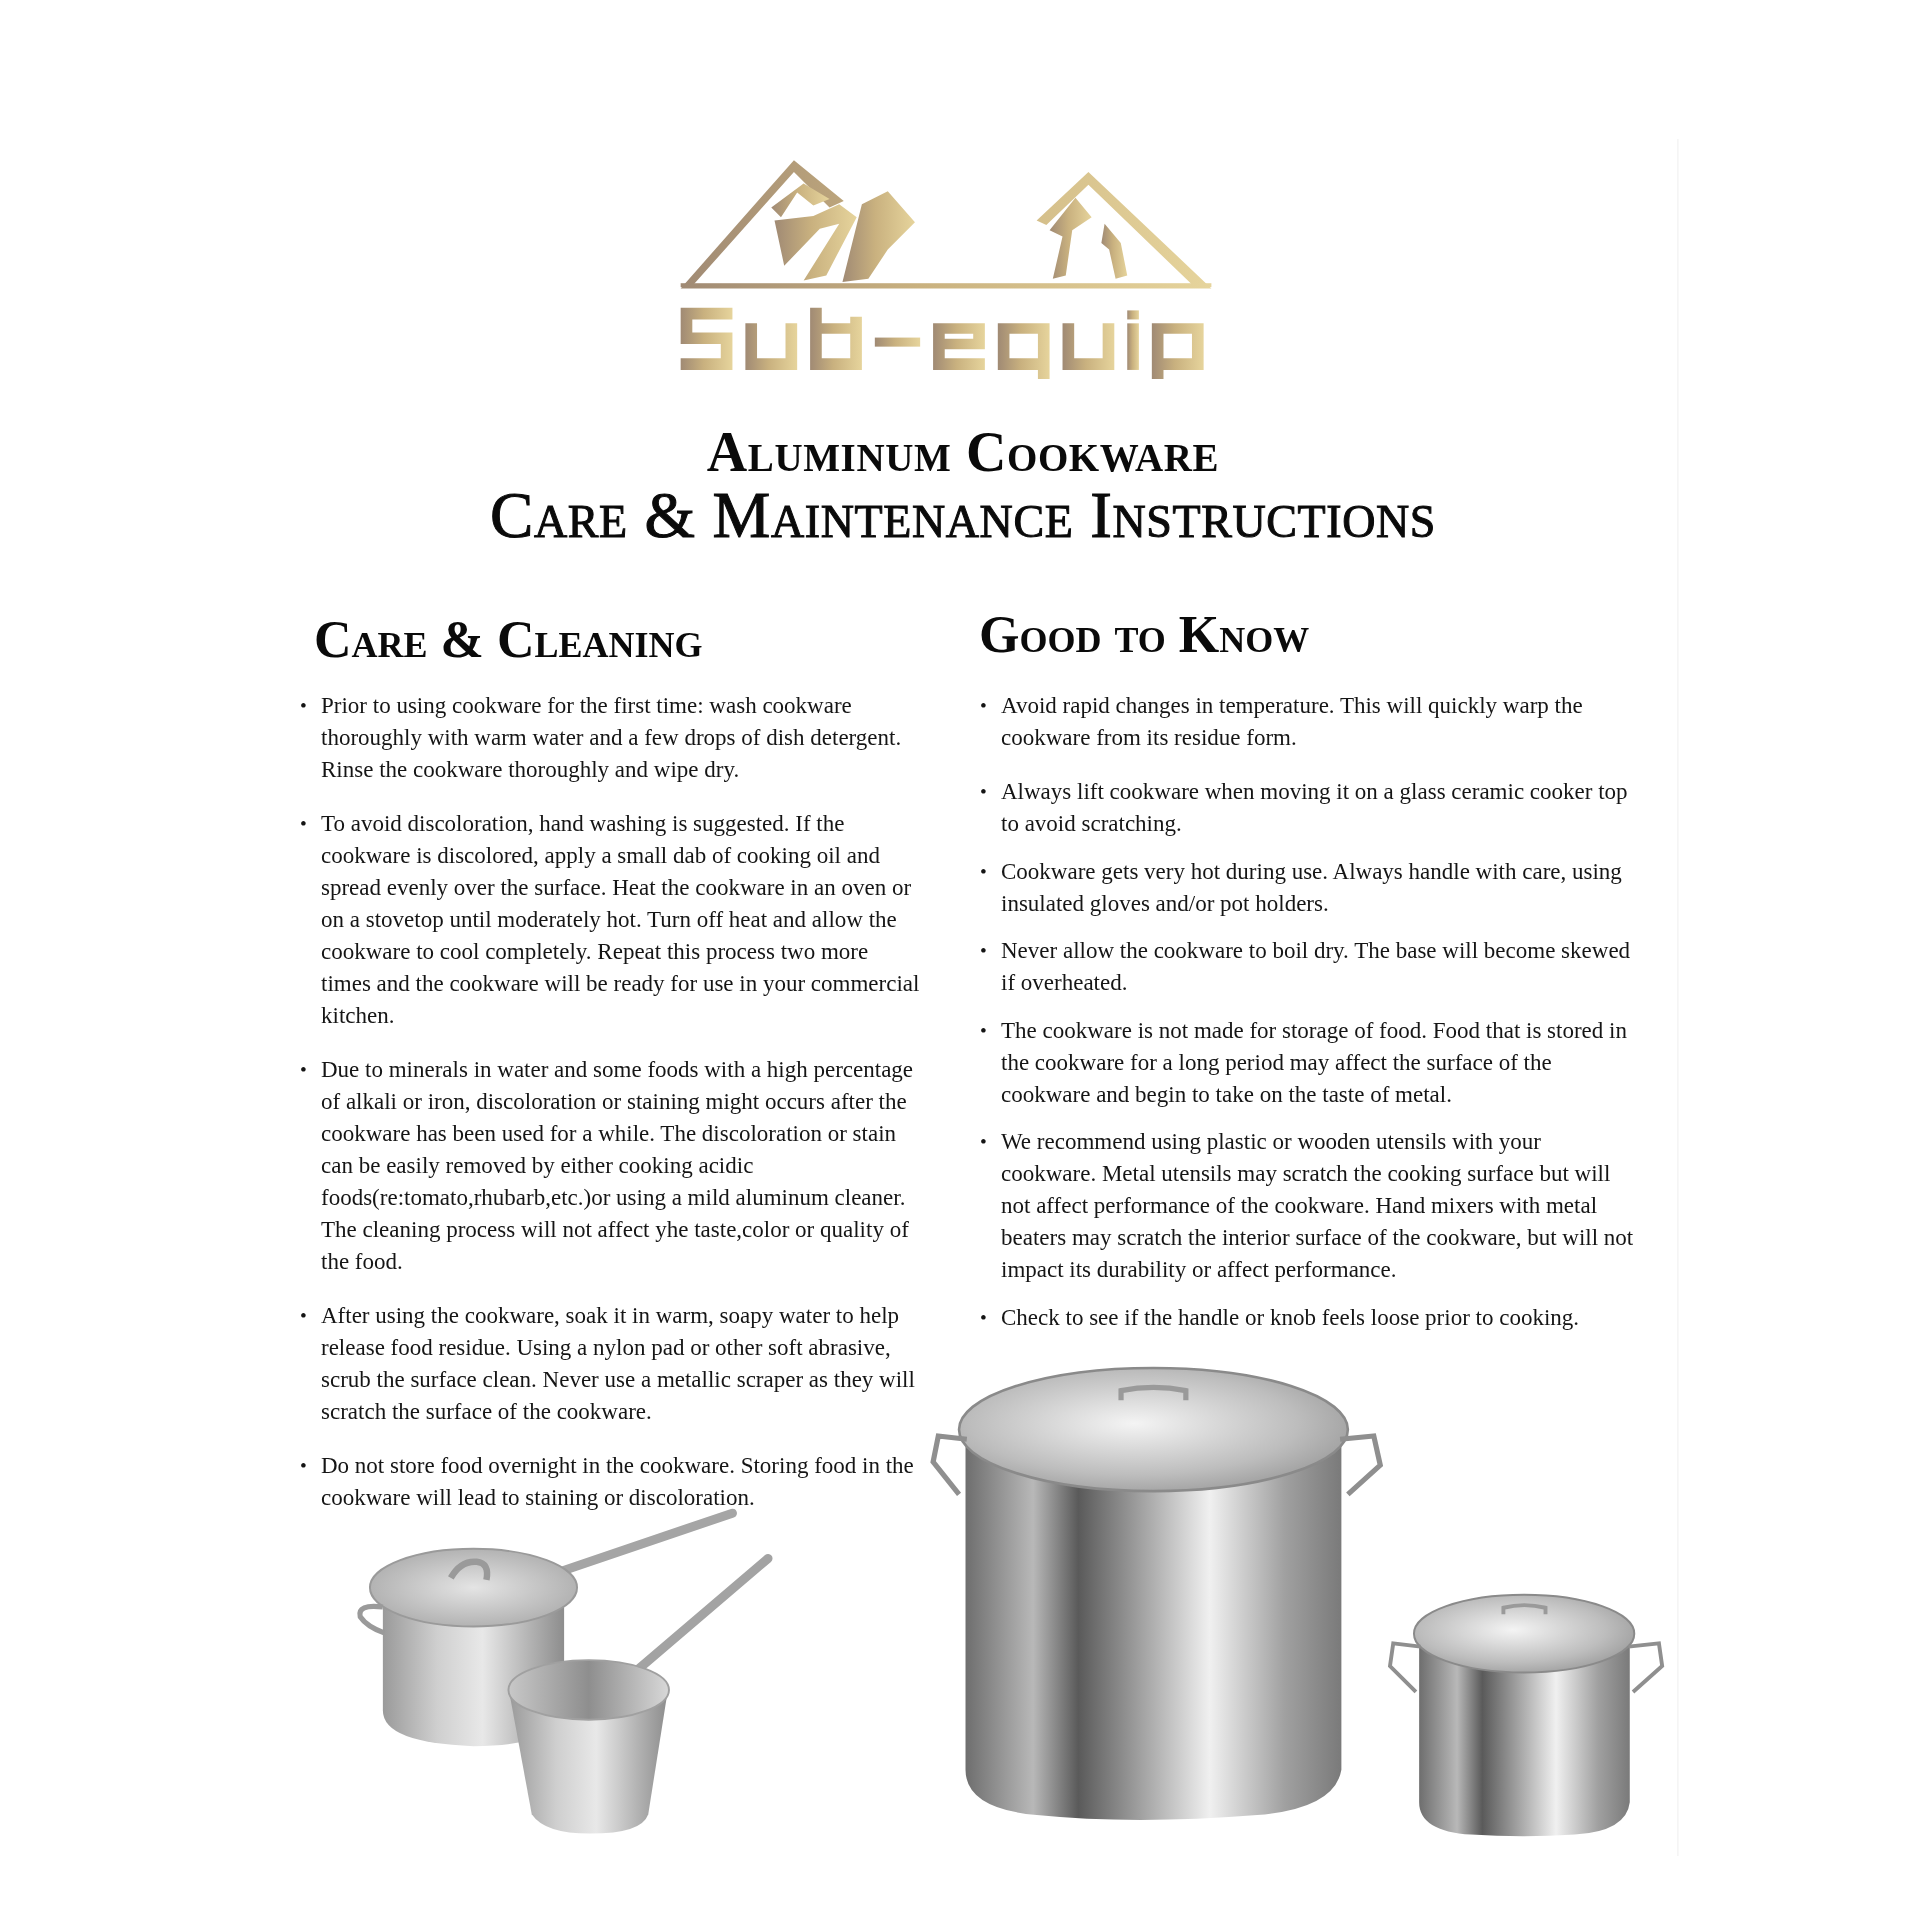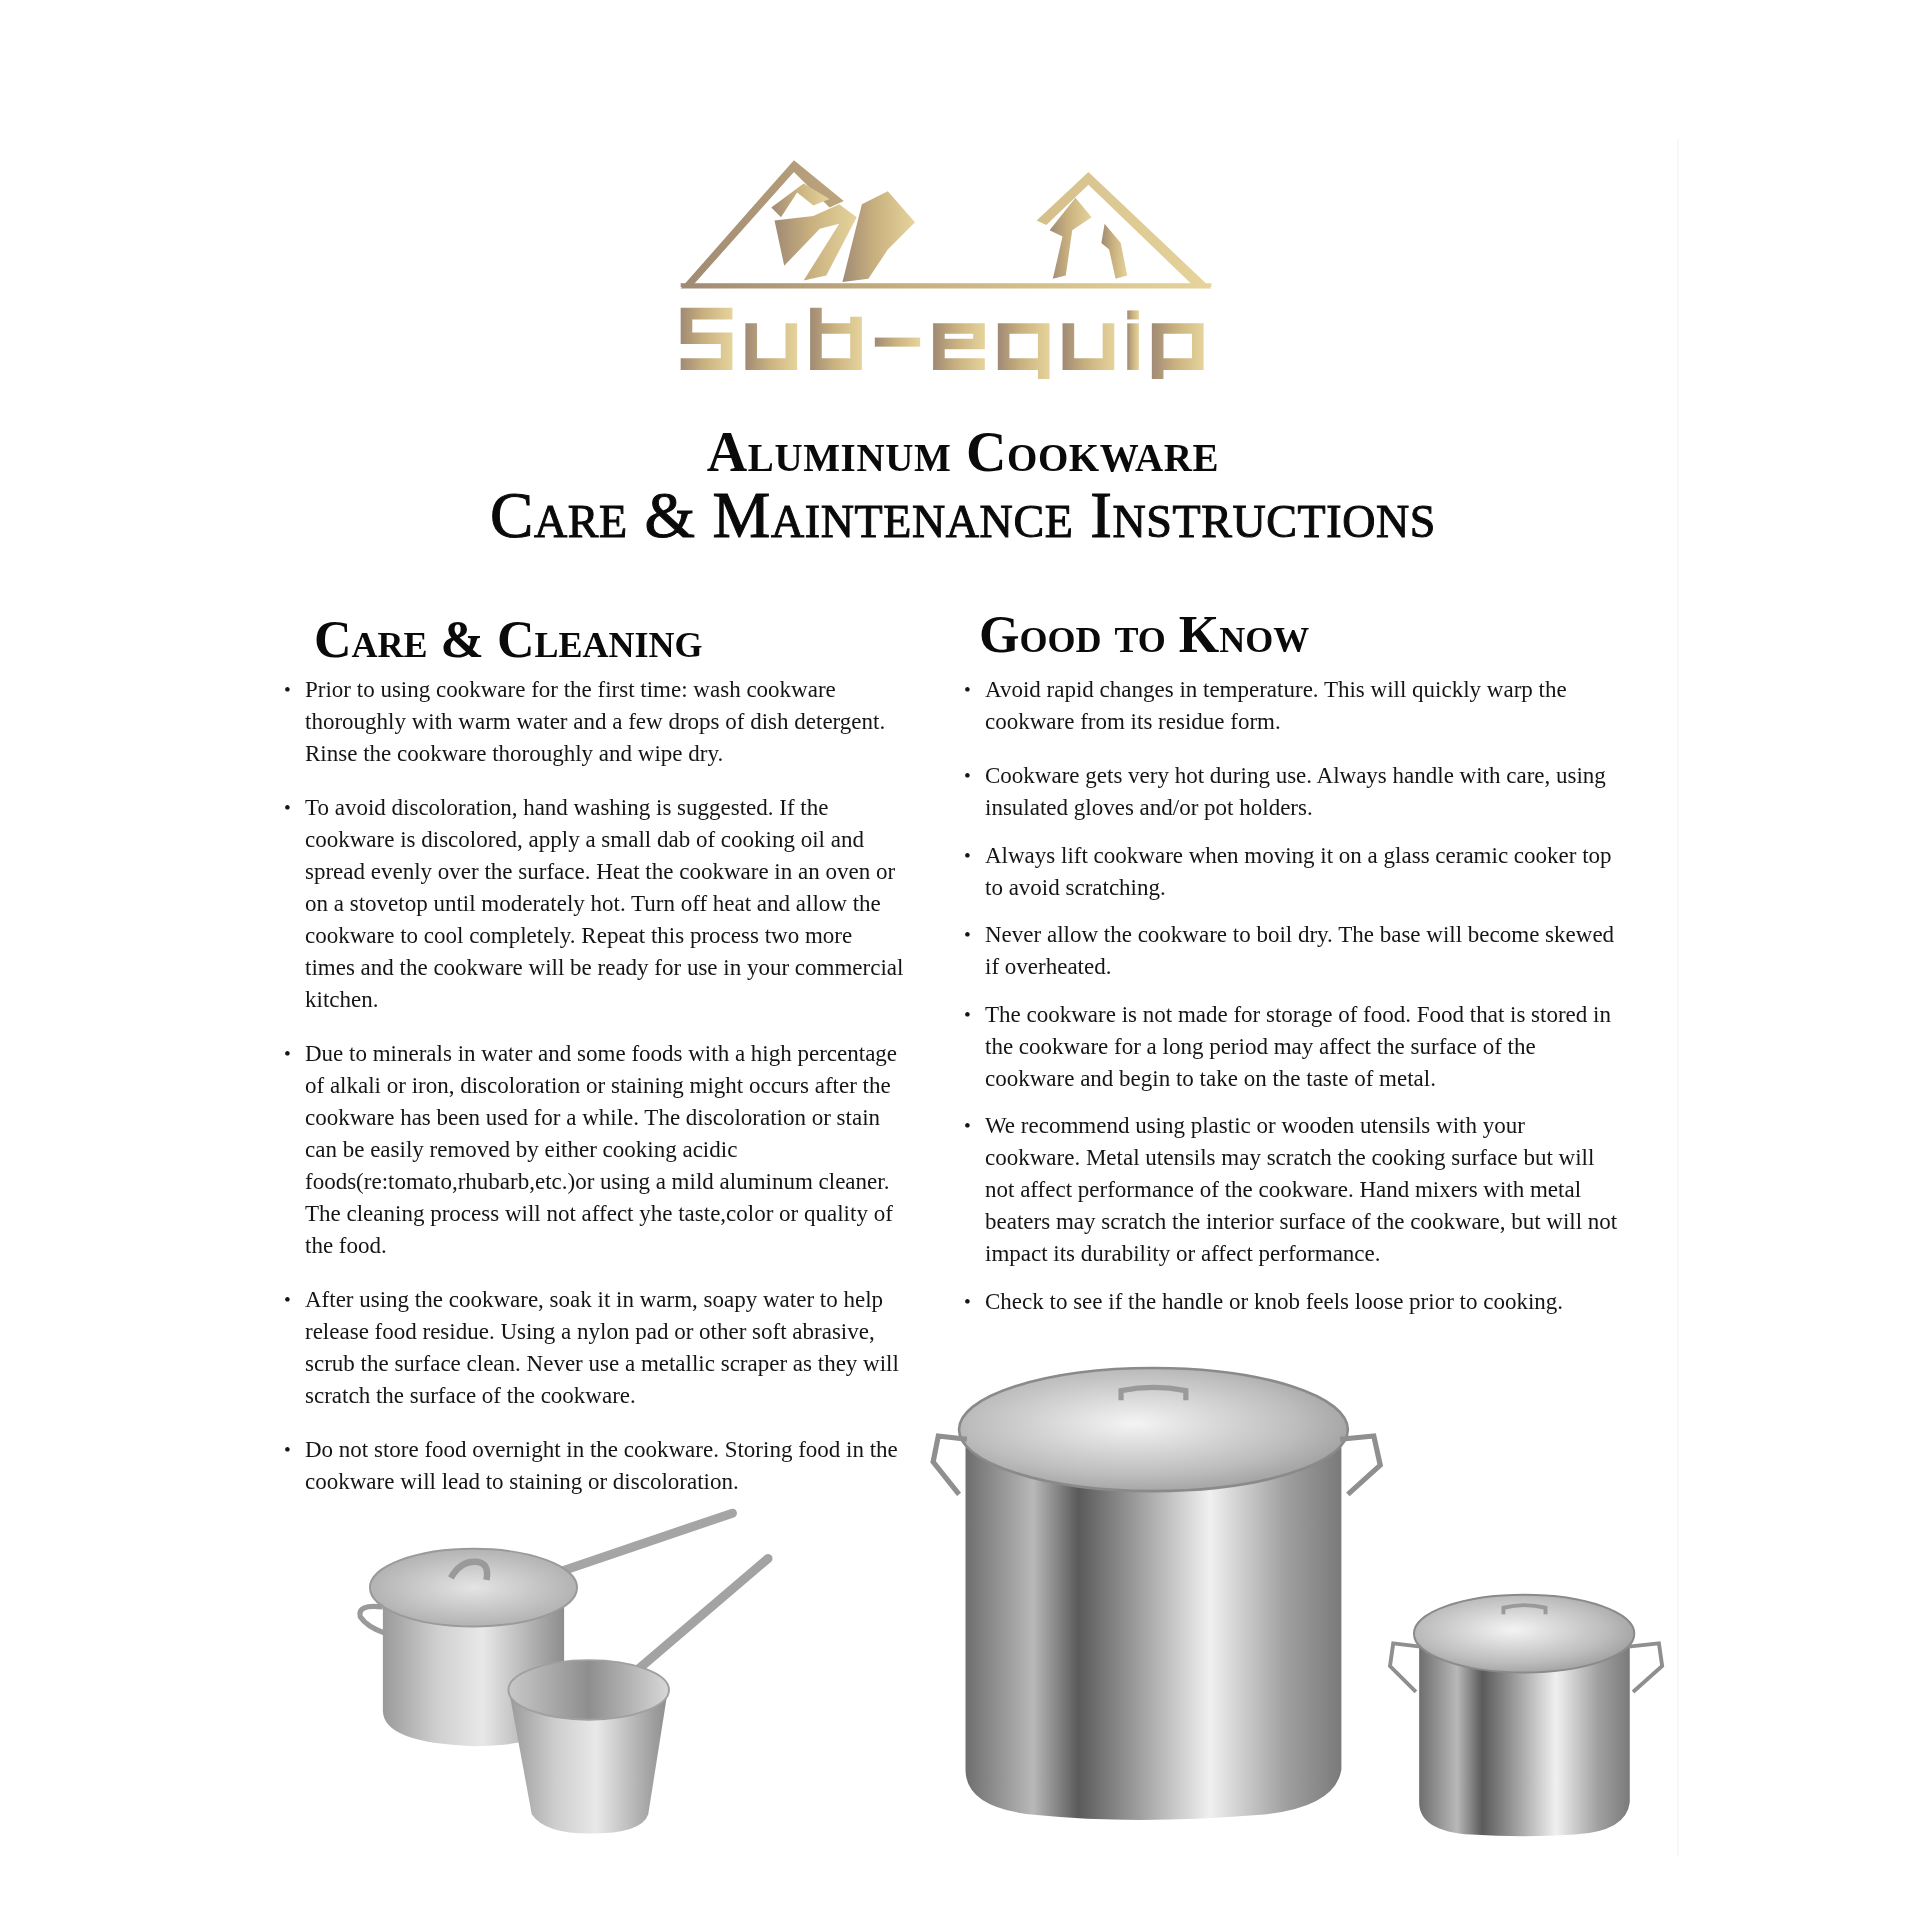--- a/index.html
+++ b/index.html
@@ -21,21 +21,21 @@
       font-variant: small-caps; font-weight: bold; letter-spacing: 0.6px;
       line-height: 1; color: #0a0a0a; white-space: nowrap;
     }
     .title-line.l1 { font-size: 56px; }
     .title-line.l2 { font-size: 65px; font-weight: normal; margin-top: 2.6px; -webkit-text-stroke: 1px #0a0a0a; }
     .section-heading {
       position: absolute; font-variant: small-caps; font-weight: bold;
       font-size: 52px; line-height: 1; color: #0a0a0a; white-space: nowrap;
     }
     .col {
-      position: absolute; margin: 0; padding: 0; list-style: none;
+      position: absolute; margin: 16px; padding: 0; list-style: none;
     }
     .col li {
       position: relative; padding-left: 21px; font-size: 23px; line-height: 32px;
       color: #151515;
     }
     .col li::before {
       content: "•"; position: absolute; left: 0; top: 0; font-size: 19.4px; color: #151515;
     }
     .col-left { left: 284px; top: 674px; width: 622px; }
     .col-left li { margin-bottom: 22px; }
@@ -104,22 +104,22 @@
   <li>Prior to using cookware for the first time: wash cookware thoroughly with warm water and a few drops of dish detergent. Rinse the cookware thoroughly and wipe dry.</li>
   <li>To avoid discoloration, hand washing is suggested. If the cookware is discolored, apply a small dab of cooking oil and spread evenly over the surface. Heat the cookware in an oven or on a stovetop until moderately hot. Turn off heat and allow the cookware to cool completely. Repeat this process two more times and the cookware will be ready for use in your commercial kitchen.</li>
   <li>Due to minerals in water and some foods with a high percentage of alkali or iron, discoloration or staining might occurs after the cookware has been used for a while. The discoloration or stain can be easily removed by either cooking acidic foods(re:tomato,rhubarb,etc.)or using a mild aluminum cleaner. The cleaning process will not affect yhe taste,color or quality of the food.</li>
   <li>After using the cookware, soak it in warm, soapy water to help release food residue. Using a nylon pad or other soft abrasive, scrub the surface clean. Never use a metallic scraper as they will scratch the surface of the cookware.</li>
   <li>Do not store food overnight in the cookware. Storing food in the cookware will lead to staining or discoloration.</li>
 </ul>
 
 <div class="section-heading" style="left:979px; top:609px;">Good to Know</div>
 <ul class="col col-right">
   <li class="gap-lg">Avoid rapid changes in temperature. This will quickly warp the cookware from its residue form.</li>
+  <li>Always lift cookware when moving it on a glass ceramic cooker top to avoid scratching.</li>
   <li>Cookware gets very hot during use. Always handle with care, using insulated gloves and/or pot holders.</li>
-  <li>Always lift cookware when moving it on a glass ceramic cooker top to avoid scratching.</li>
   <li>Never allow the cookware to boil dry. The base will become skewed if overheated.</li>
   <li>The cookware is not made for storage of food. Food that is stored in the cookware for a long period may affect the surface of the cookware and begin to take on the taste of metal.</li>
   <li>We recommend using plastic or wooden utensils with your cookware. Metal utensils may scratch the cooking surface but will not affect performance of the cookware. Hand mixers with metal beaters may scratch the interior surface of the cookware, but will not impact its durability or affect performance.</li>
   <li>Check to see if the handle or knob feels loose prior to cooking.</li>
 </ul>
 
 <div class="photo-left">
   <svg width="506" height="356" viewBox="0 0 780 550" xmlns="http://www.w3.org/2000/svg">
     <defs>
       <linearGradient id="alum1" x1="0" y1="0" x2="1" y2="0">

